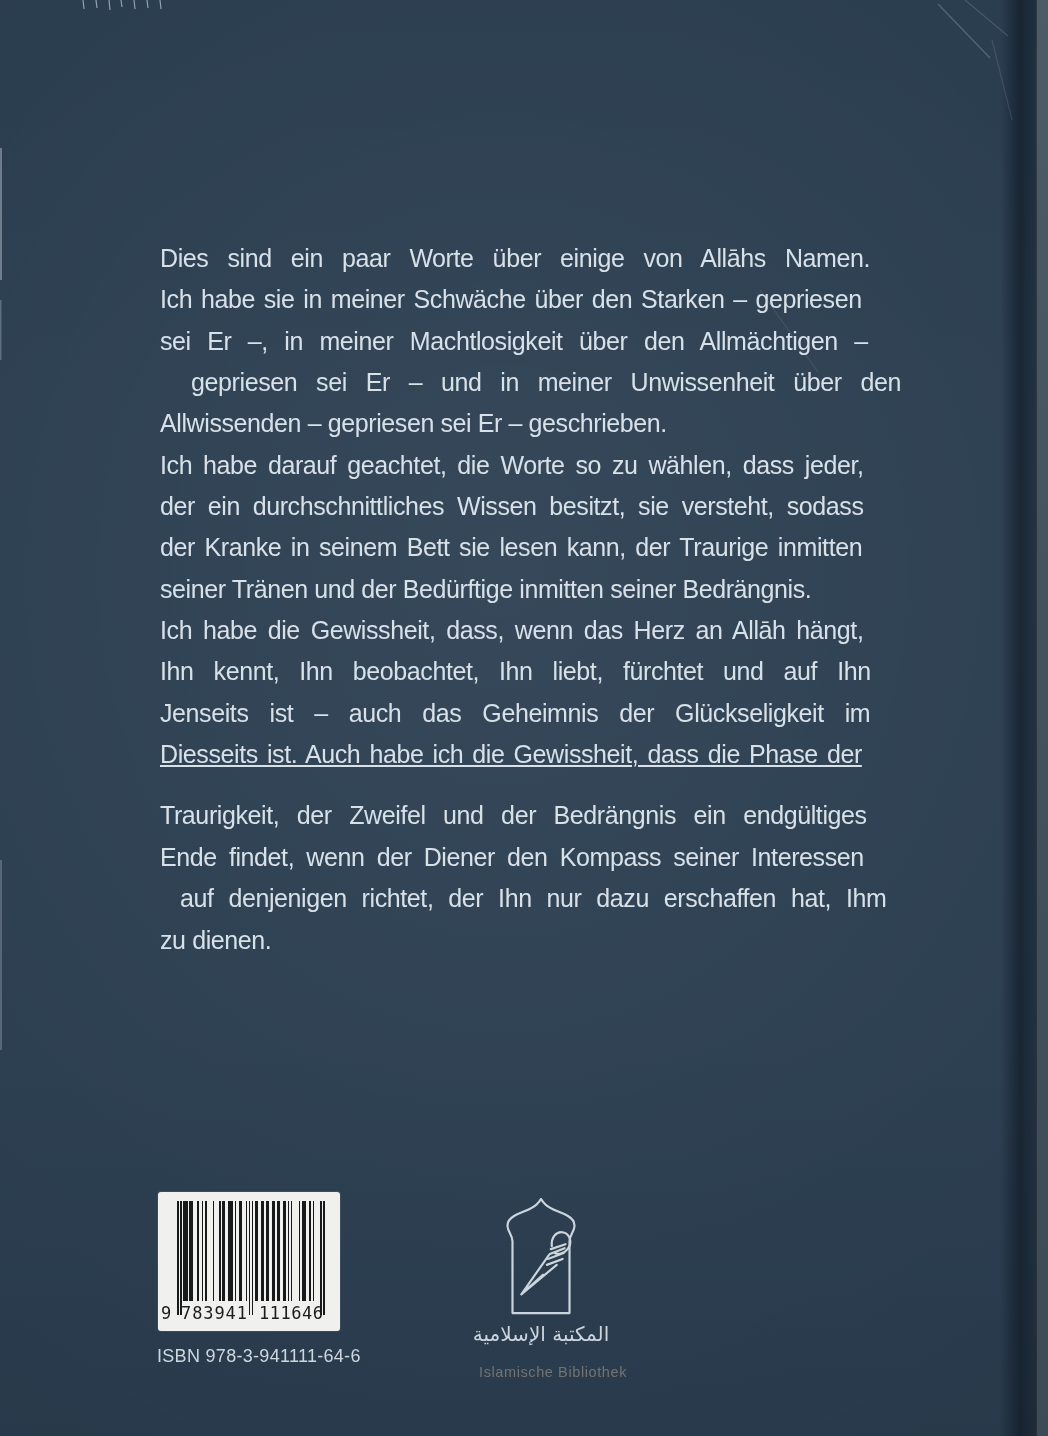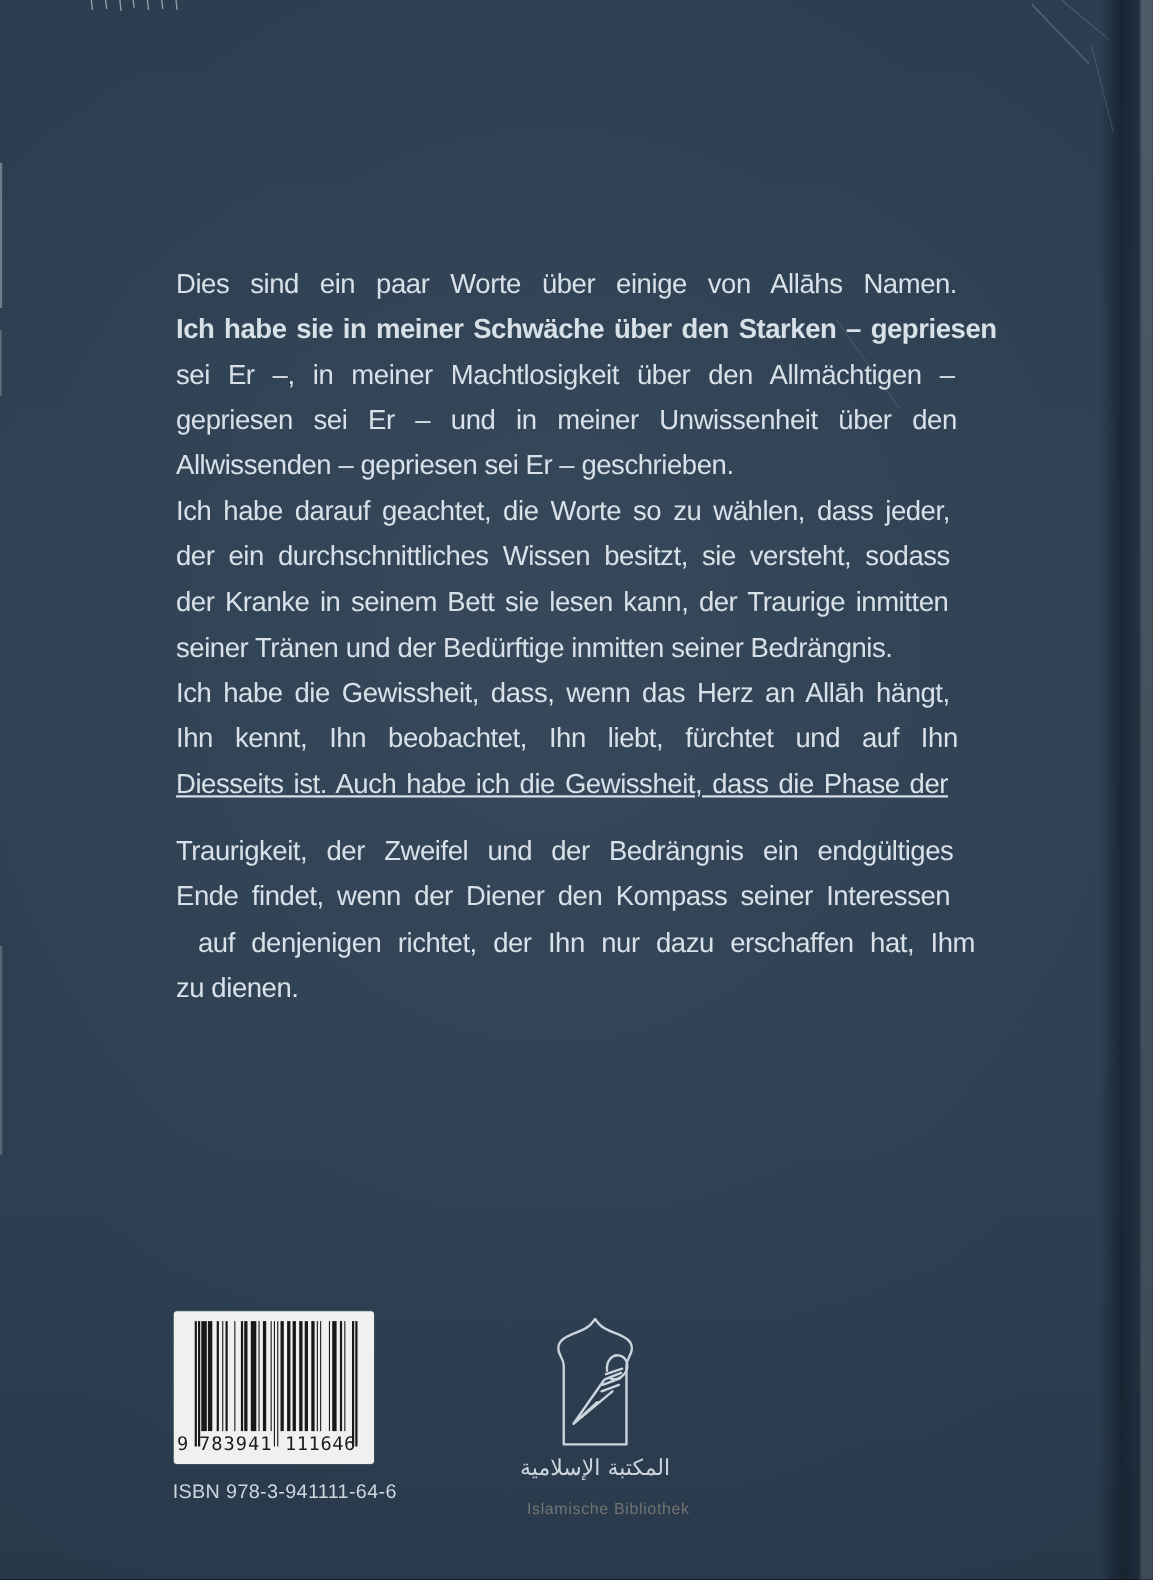--- a/index.html
+++ b/index.html
@@ -90,34 +90,35 @@
     <line x1="992" y1="40" x2="1012" y2="120" stroke="rgba(230,240,250,0.12)" stroke-width="1.2"></line>
     <line x1="760" y1="290" x2="818" y2="372" stroke="rgba(230,240,250,0.10)" stroke-width="1.2"></line>
     <rect x="0" y="148" width="2" height="132" fill="rgba(235,242,248,0.35)"></rect>
     <rect x="0" y="300" width="1.5" height="60" fill="rgba(235,242,248,0.25)"></rect>
     <rect x="0" y="860" width="2" height="190" fill="rgba(235,242,248,0.22)"></rect>
   </svg>
 
   <div class="text-block" id="textBlock">
       <div class="para">
         <div class="text-line" style="word-spacing: 12.48px;"><span>Dies sind ein paar Worte über einige von Allāhs Namen.</span></div>
-        <div class="text-line" style="word-spacing: 2.25px; font-weight: bold;"><span>Ich habe sie in meiner Schwäche über den Starken – gepriesen</span></div>
+        <div class="text-line" style="word-spacing: 2.25px;"><span>Ich habe sie in meiner Schwäche über den Starken – gepriesen</span></div>
         <div class="text-line" style="word-spacing: 9.89px;"><span>sei Er –, in meiner Machtlosigkeit über den Allmächtigen –</span></div>
-        <div class="text-line" style="word-spacing: 12.25px;"><span>gepriesen sei Er – und in meiner Unwissenheit über den</span></div>
+        <div class="text-line" style="word-spacing: 12.25px; text-align: center;"><span>gepriesen sei Er – und in meiner Unwissenheit über den</span></div>
         <div class="text-line para-last"><span>Allwissenden – gepriesen sei Er – geschrieben.</span></div>
       </div>
       <div class="para">
         <div class="text-line" style="word-spacing: 4.32px;"><span>Ich habe darauf geachtet, die Worte so zu wählen, dass jeder,</span></div>
         <div class="text-line" style="word-spacing: 6.24px;"><span>der ein durchschnittliches Wissen besitzt, sie versteht, sodass</span></div>
         <div class="text-line" style="word-spacing: 2.98px;"><span>der Kranke in seinem Bett sie lesen kann, der Traurige inmitten</span></div>
         <div class="text-line para-last"><span>seiner Tränen und der Bedürftige inmitten seiner Bedrängnis.</span></div>
       </div>
       <div class="para">
         <div class="text-line" style="word-spacing: 4.23px;"><span>Ich habe die Gewissheit, dass, wenn das Herz an Allāh hängt,</span></div>
         <div class="text-line" style="word-spacing: 13.44px;"><span>Ihn kennt, Ihn beobachtet, Ihn liebt, fürchtet und auf Ihn</span></div>
+        <div class="text-line" style="word-spacing: 14.42px;"><span>Jenseits ist – auch das Geheimnis der Glückseligkeit im</span></div>
         <div class="text-line" style="word-spacing: 2.53px; text-decoration: underline;"><span>Diesseits ist. Auch habe ich die Gewissheit, dass die Phase der</span></div>
         <div class="text-line" style="word-spacing: 10.95px; margin-top: 20px;"><span>Traurigkeit, der Zweifel und der Bedrängnis ein endgültiges</span></div>
         <div class="text-line" style="word-spacing: 5.58px;"><span>Ende findet, wenn der Diener den Kompass seiner Interessen</span></div>
         <div class="text-line" style="word-spacing: 8.32px; margin-left: 20px;"><span>auf denjenigen richtet, der Ihn nur dazu erschaffen hat, Ihm</span></div>
         <div class="text-line para-last"><span>zu dienen.</span></div>
       </div>
     </div>
 
   <div class="barcode-box">
     <div class="bars" id="bars">

